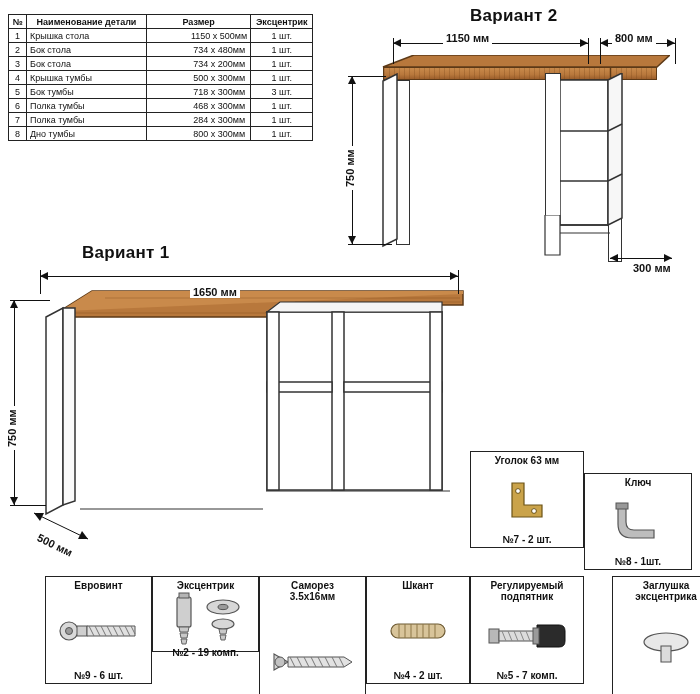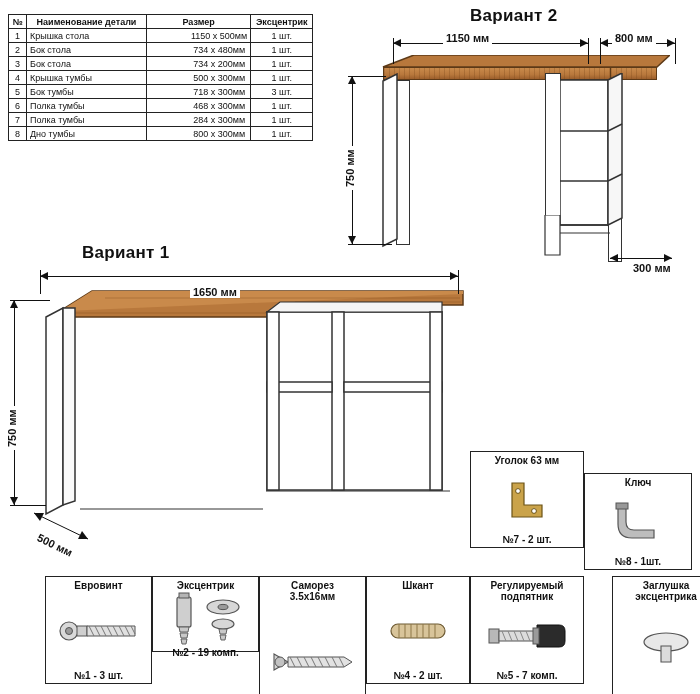--- a/index.html
+++ b/index.html
@@ -295,21 +295,21 @@
     <svg width="84" height="30" viewBox="0 0 84 30">
       <ellipse cx="12" cy="15" rx="9" ry="9" fill="#d9d9d9" stroke="#555" stroke-width="1.2"></ellipse>
       <circle cx="12" cy="15" r="3.5" fill="#9a9a9a" stroke="#555"></circle>
       <rect x="20" y="10" width="10" height="10" fill="#cfcfcf" stroke="#555" stroke-width="1"></rect>
       <path d="M30 10 h48 v10 h-48 z" fill="#e0e0e0" stroke="#555" stroke-width="1"></path>
       <g stroke="#777" stroke-width="1">
         <path d="M32 10 l5 10 M38 10 l5 10 M44 10 l5 10 M50 10 l5 10 M56 10 l5 10 M62 10 l5 10 M68 10 l5 10 M74 10 l4 8"></path>
       </g>
     </svg>
   </div>
-  <div class="hw-qty">№1 - 3 шт.</div>
+  <div class="hw-qty">№9 - 6 шт.</div>
 </div>
 
 <div class="hw-cell" style="left:152px;top:576px;width:107px;height:76px;">
   <div class="hw-title">Эксцентрик</div>
   <div class="hw-art">
     <svg width="90" height="56" viewBox="0 0 90 56">
       <rect x="16" y="6" width="14" height="30" rx="2" fill="#cfcfcf" stroke="#555" stroke-width="1.2"></rect>
       <rect x="18" y="2" width="10" height="5" fill="#b5b5b5" stroke="#555" stroke-width="1"></rect>
       <path d="M18 36 h10 l-1 5 h-8 z M19 42 h8 l-1 5 h-6 z M20 48 h6 l-1 5 h-4 z" fill="#c9c9c9" stroke="#555" stroke-width=".9"></path>
       <ellipse cx="62" cy="16" rx="16" ry="7" fill="#d7d7d7" stroke="#555" stroke-width="1.2"></ellipse>

